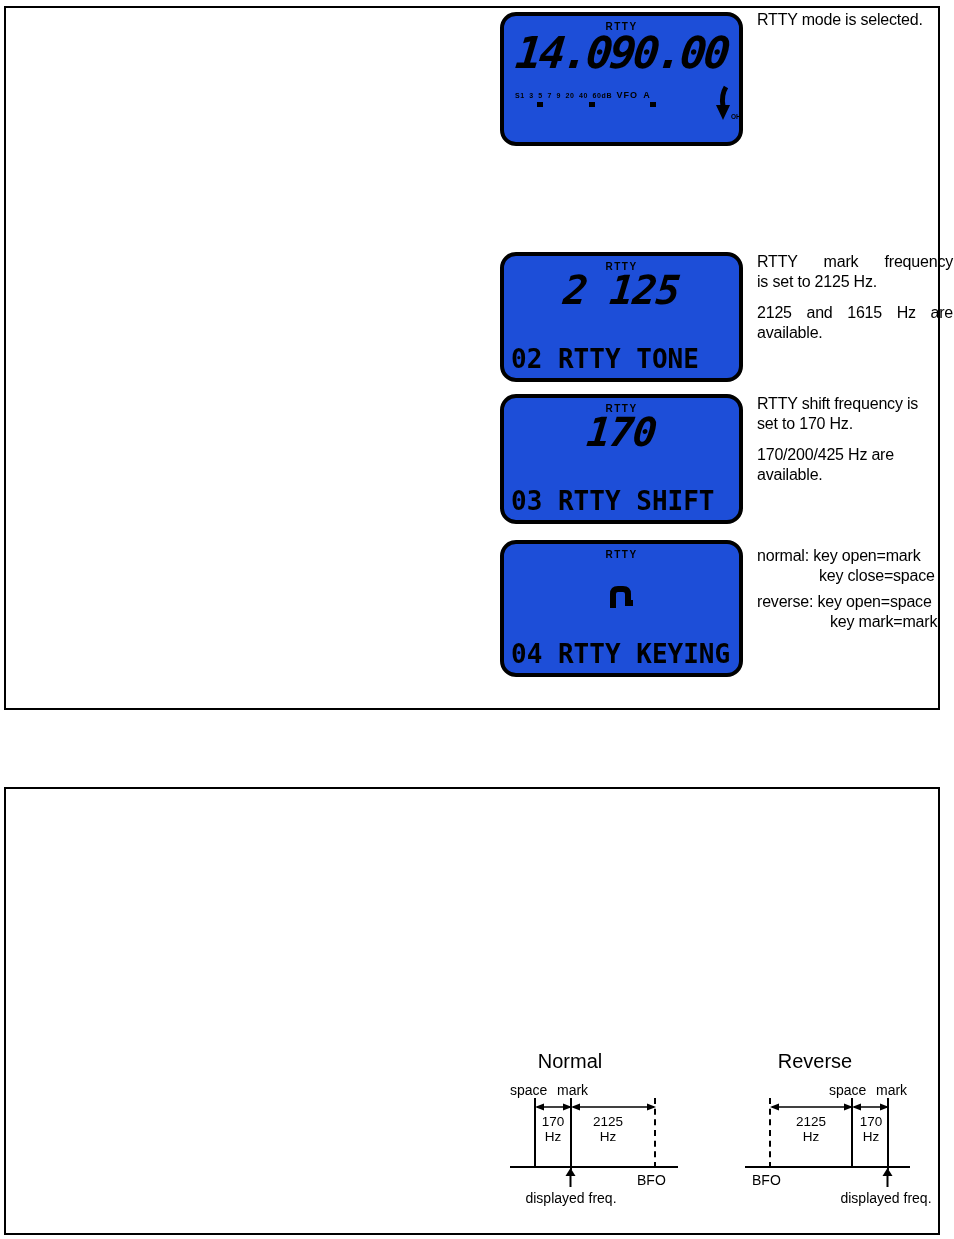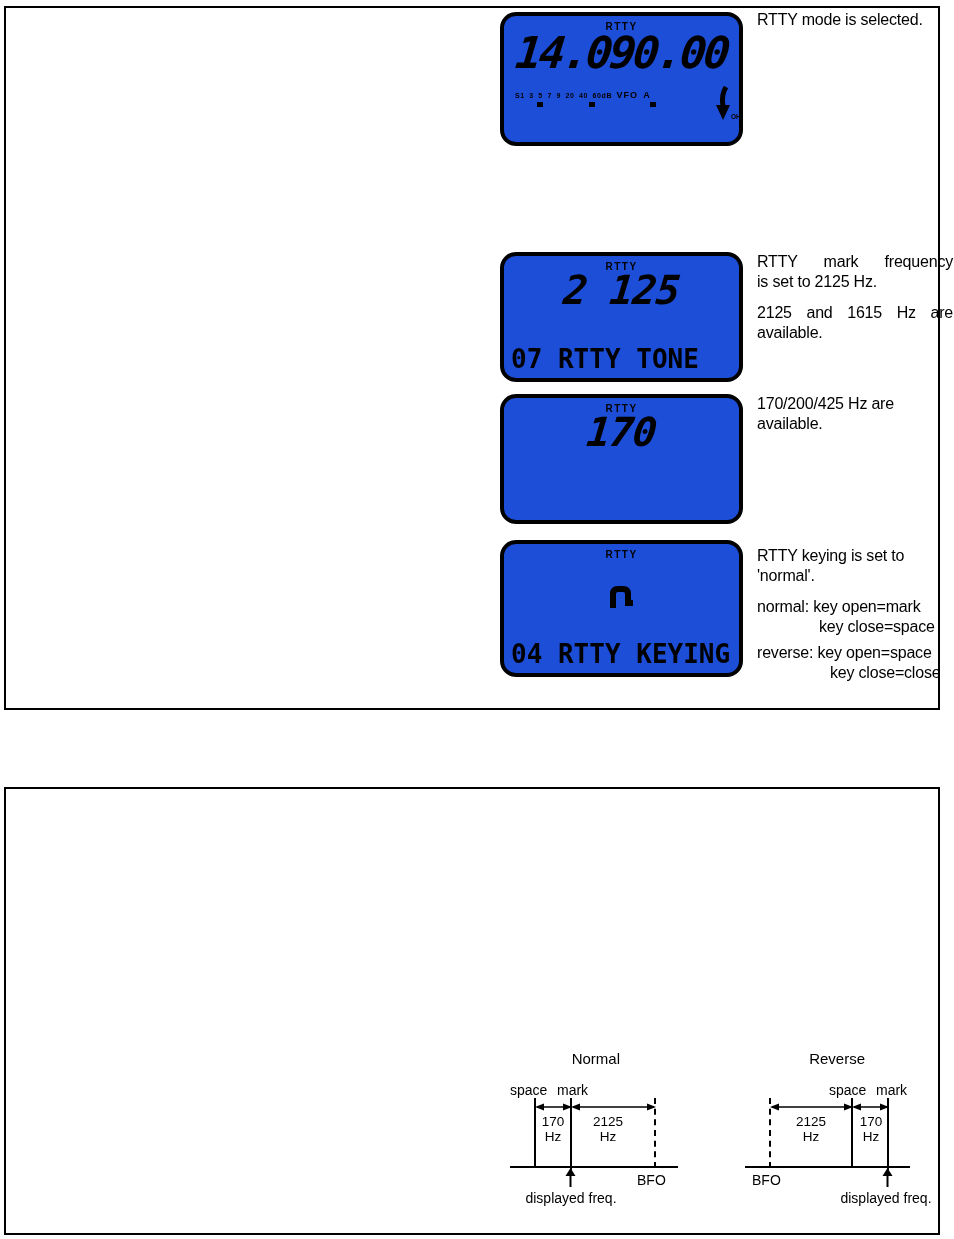--- a/index.html
+++ b/index.html
@@ -38,21 +38,21 @@
   
   .vline{position:absolute;width:0;border-left:2px solid #000}
   .vdash{border-left-style:dashed}
   .hline{position:absolute;height:0;border-top:2px solid #000}
   .dim{position:absolute}
   .dim line{stroke:#000;stroke-width:1.5}
   .dim polygon,.uparrow polygon{fill:#000}
   .uparrow{position:absolute}
   .uparrow line{stroke:#000;stroke-width:2}
   .dlabel{position:absolute;font-size:14px;white-space:nowrap}
-  .dtitle{font-size:15px;text-align:right;width:100px}
+  .dtitle{font-size:20px;text-align:center;width:100px}
   .dnum{position:absolute;font-size:13.5px;line-height:15px;text-align:center}
 </style>
 </head>
 <body>
 
 <div class="frame" id="frame1"></div>
 <div class="frame" id="frame2"></div>
 
 <div class="lcd" style="top:12px;height:134px">
   <div class="mode">RTTY</div>
@@ -70,63 +70,64 @@
   </svg>
   <span class="ptr-label">OH</span>
 </div>
 <div class="cap" style="top:10px">
   <div>RTTY mode is selected.</div>
 </div>
 
 <div class="lcd" style="top:252px;height:130px">
   <div class="mode">RTTY</div>
   <div class="seg value">2 125</div>
-  <div class="dotmx menu">07 RTTY TONE</div>
+  <div class="dotmx menu">02 RTTY TONE</div>
 </div>
 <div class="cap" style="top:252px">
   <div class="para">
     <div class="spread">RTTY mark frequency</div>
     <div>is set to 2125 Hz.</div>
   </div>
   <div class="para">
     <div class="spread">2125 and 1615 Hz are</div>
     <div>available.</div>
   </div>
 </div>
 
 <div class="lcd" style="top:394px;height:130px">
   <div class="mode">RTTY</div>
   <div class="seg value">170</div>
+  <div class="dotmx menu">03 RTTY SHIFT</div>
 </div>
 <div class="cap" style="top:394px">
+  <div class="para">
+    <div>RTTY shift frequency is</div>
+    <div>set to 170 Hz.</div>
+  </div>
   <div class="para">
     <div>170/200/425 Hz are</div>
     <div>available.</div>
   </div>
 </div>
 
 <div class="lcd" style="top:540px;height:137px">
   <div class="mode">RTTY</div>
   <svg class="keysym" width="32" height="28" viewBox="0 0 32 28">
     <path d="M7 24 V10 Q7 5 12 5 H17 Q22 5 22 10 V19 H27" stroke="#000" stroke-width="6" fill="none"></path>
   </svg>
   <div class="dotmx menu">04 RTTY KEYING</div>
 </div>
 <div class="cap" style="top:546px">
-  <div class="para">
-    <div>RTTY keying is set to</div>
-    <div>'normal'.</div>
-  </div>
   <div class="para" style="margin-bottom:6px">
     <div>normal: key open=mark</div>
     <div class="ind62">key close=space</div>
   </div>
   <div class="para">
     <div style="white-space:nowrap">reverse: key open=space</div>
-    <div class="ind73">key close=close</div>
+    <div class="ind73">key mark=mark</div>
   </div>
 </div>
 
 <div class="dlabel dtitle" style="left:520px;top:1050px">Normal</div>
 <span class="dlabel" style="left:510px;top:1082px">space</span>
 <span class="dlabel" style="left:557px;top:1082px">mark</span>
 
 <svg class="dim" style="left:535px;top:1102px" width="37" height="10">
   <line x1="2" y1="5" x2="35" y2="5"></line>
     <polygon points="0,5 9,1.5 9,8.5"></polygon>

